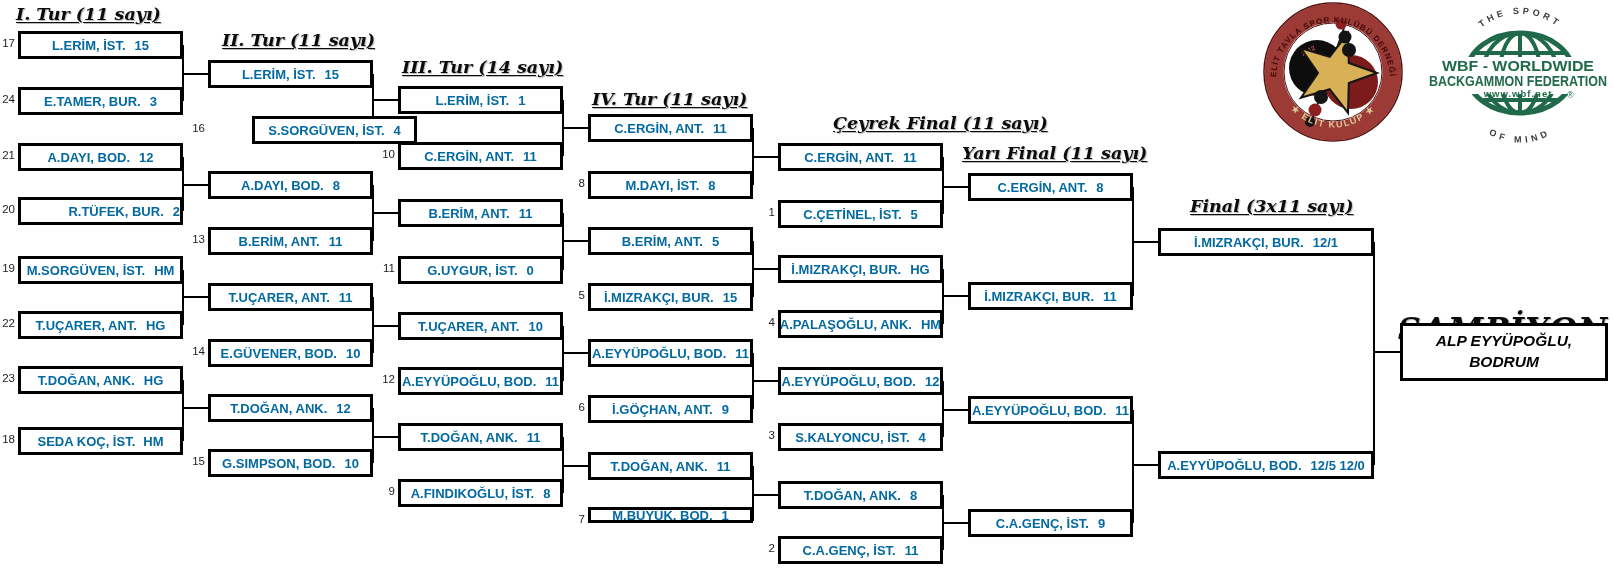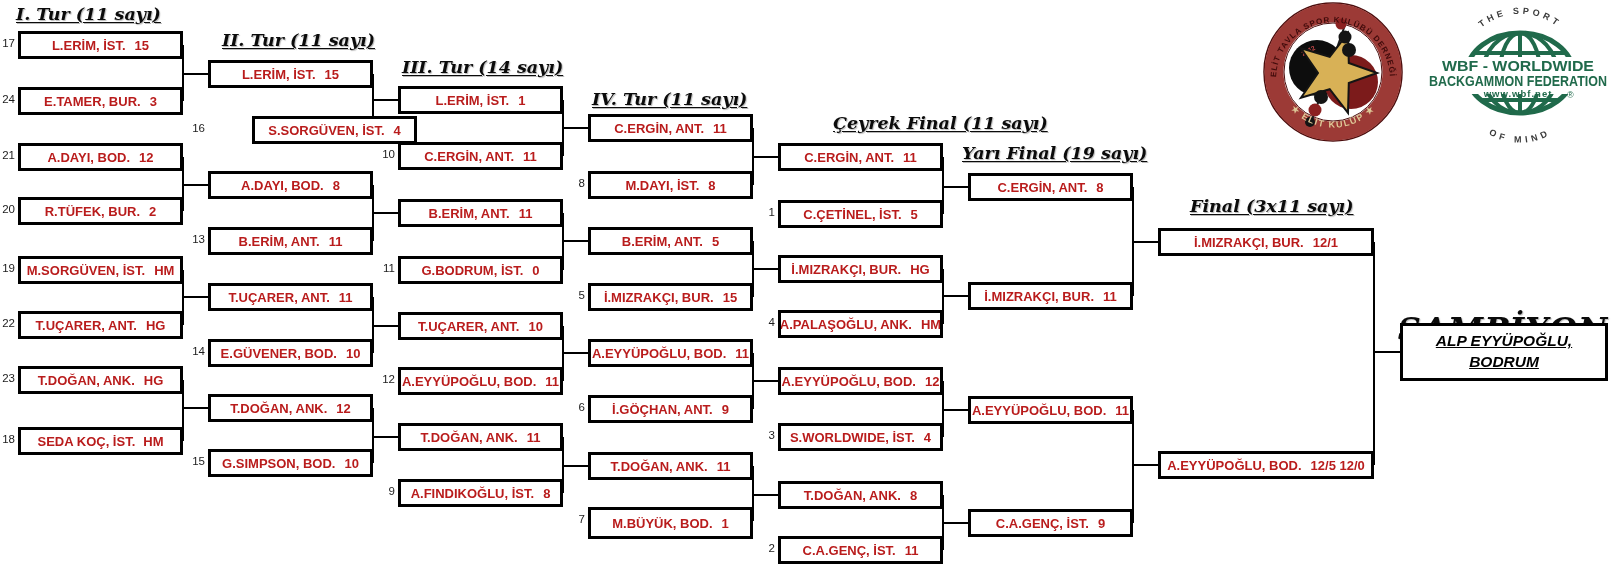--- a/index.html
+++ b/index.html
@@ -3,40 +3,40 @@
 <meta charset="utf-8">
 <style>
   * { margin:0; padding:0; box-sizing:border-box; }
   html,body { background:#fff; font-family:"Liberation Sans",sans-serif; }
   .stage { position:relative; width:1613px; height:568px; background:#fff; overflow:hidden; }
   #wires { position:absolute; left:0; top:0; width:1613px; height:568px; z-index:1; }
   .wire { stroke:#000; stroke-width:2; }
   .entry-box {
     position:absolute; z-index:2; background:#fff; border:3px solid #000;
     display:flex; align-items:center; justify-content:center; gap:9px;
-    font-weight:bold; font-size:13px; color:#b91c1c; white-space:nowrap; overflow:hidden;
+    font-weight:bold; font-size:13px; color:#0369a1; white-space:nowrap; overflow:hidden;
   }
   .entry-box .sc { letter-spacing:0px; }
   .seed { position:absolute; z-index:2; width:20px; text-align:right; font-size:11.5px; color:#1c1c1c; }
   .round-title {
     position:absolute; z-index:2; white-space:nowrap;
     font-family:"DejaVu Serif",serif; font-style:italic; font-weight:700; font-size:17.5px; color:#0b0b0b;
     text-decoration:underline; text-underline-offset:2px;
     text-shadow:1px 1px 1px rgba(125,125,125,.55);
   }
   .champ-heading {
     position:absolute; left:1396px; top:274px; width:214px; text-align:center; z-index:2;
     font-family:"DejaVu Serif",serif; font-style:italic; font-weight:700; font-size:32px; color:#0b0b0b;
     letter-spacing:1px; white-space:nowrap; text-shadow:1px 1px 1px rgba(125,125,125,.5);margin-top:36px;
   }
   .champ-box {
     position:absolute; left:1400px; top:323px; width:208px; height:58px; z-index:2;
     border:3px solid #000; background:#fff;
     display:flex; flex-direction:column; align-items:center; justify-content:center;
-    font-weight:bold; font-style:italic; font-size:15.5px; line-height:1.35; color:#000; text-align:center;text-decoration:underline;
+    font-weight:bold; font-style:italic; font-size:15.5px; line-height:1.35; color:#000; text-align:center;
   }
   .logo { position:absolute; z-index:2; }
 </style>
 </head>
 <body>
 
 <div class="stage">
 
   <svg id="wires" xmlns="http://www.w3.org/2000/svg">
       <line x1="183" y1="45" x2="183" y2="101" class="wire"></line>
@@ -97,21 +97,21 @@
       <div class="entry-box" style="left: 18px; top: 87px; width: 165px; height: 28px;">
         <span class="nm">E.TAMER, BUR.</span>
         <span class="sc">3</span>
       </div>
       <div class="seed" style="left: -5px; top: 93px;">24</div>
       <div class="entry-box" style="left: 18px; top: 143px; width: 165px; height: 28px;">
         <span class="nm">A.DAYI, BOD.</span>
         <span class="sc">12</span>
       </div>
       <div class="seed" style="left: -5px; top: 149px;">21</div>
-      <div class="entry-box" style="left: 18px; top: 197px; width: 165px; height: 28px;">
+      <div class="entry-box" style="left: 18px; top: 197px; width: 165px; height: 28px; justify-content: flex-end;">
         <span class="nm">R.TÜFEK, BUR.</span>
         <span class="sc">2</span>
       </div>
       <div class="seed" style="left: -5px; top: 203px;">20</div>
       <div class="entry-box" style="left: 18px; top: 256px; width: 165px; height: 28px;">
         <span class="nm">M.SORGÜVEN, İST.</span>
         <span class="sc">HM</span>
       </div>
       <div class="seed" style="left: -5px; top: 262px;">19</div>
       <div class="entry-box" style="left: 18px; top: 311px; width: 165px; height: 28px;">
@@ -174,21 +174,21 @@
       <div class="entry-box" style="left: 398px; top: 142px; width: 165px; height: 28px;">
         <span class="nm">C.ERGİN, ANT.</span>
         <span class="sc">11</span>
       </div>
       <div class="seed" style="left: 375px; top: 148px;">10</div>
       <div class="entry-box" style="left: 398px; top: 199px; width: 165px; height: 28px;">
         <span class="nm">B.ERİM, ANT.</span>
         <span class="sc">11</span>
       </div>
       <div class="entry-box" style="left: 398px; top: 256px; width: 165px; height: 28px;">
-        <span class="nm">G.BODRUM, İST.</span>
+        <span class="nm">G.UYGUR, İST.</span>
         <span class="sc">0</span>
       </div>
       <div class="seed" style="left: 375px; top: 262px;">11</div>
       <div class="entry-box" style="left: 398px; top: 312px; width: 165px; height: 28px;">
         <span class="nm">T.UÇARER, ANT.</span>
         <span class="sc">10</span>
       </div>
       <div class="entry-box" style="left: 398px; top: 367px; width: 165px; height: 28px;">
         <span class="nm">A.EYYÜPOĞLU, BOD.</span>
         <span class="sc">11</span>
@@ -228,21 +228,21 @@
       </div>
       <div class="entry-box" style="left: 588px; top: 395px; width: 165px; height: 28px;">
         <span class="nm">İ.GÖÇHAN, ANT.</span>
         <span class="sc">9</span>
       </div>
       <div class="seed" style="left: 565px; top: 401px;">6</div>
       <div class="entry-box" style="left: 588px; top: 452px; width: 165px; height: 28px;">
         <span class="nm">T.DOĞAN, ANK.</span>
         <span class="sc">11</span>
       </div>
-      <div class="entry-box" style="left: 588px; top: 507px; width: 165px; height: 32px;">
+      <div class="entry-box" style="left: 588px; top: 507px; width: 165px; height: 16px;">
         <span class="nm">M.BÜYÜK, BOD.</span>
         <span class="sc">1</span>
       </div>
       <div class="seed" style="left: 565px; top: 513px;">7</div>
       <div class="round-title" style="left: 804px; top: 113px; margin-left: 29px;">Çeyrek Final (11 sayı)</div>
       <div class="entry-box" style="left: 778px; top: 143px; width: 165px; height: 28px;">
         <span class="nm">C.ERGİN, ANT.</span>
         <span class="sc">11</span>
       </div>
       <div class="entry-box" style="left: 778px; top: 200px; width: 165px; height: 28px;">
@@ -257,34 +257,34 @@
       <div class="entry-box" style="left: 778px; top: 310px; width: 165px; height: 28px;">
         <span class="nm">A.PALAŞOĞLU, ANK.</span>
         <span class="sc">HM</span>
       </div>
       <div class="seed" style="left: 755px; top: 316px;">4</div>
       <div class="entry-box" style="left: 778px; top: 367px; width: 165px; height: 28px;">
         <span class="nm">A.EYYÜPOĞLU, BOD.</span>
         <span class="sc">12</span>
       </div>
       <div class="entry-box" style="left: 778px; top: 423px; width: 165px; height: 28px;">
-        <span class="nm">S.WORLDWIDE, İST.</span>
+        <span class="nm">S.KALYONCU, İST.</span>
         <span class="sc">4</span>
       </div>
       <div class="seed" style="left: 755px; top: 429px;">3</div>
       <div class="entry-box" style="left: 778px; top: 481px; width: 165px; height: 28px;">
         <span class="nm">T.DOĞAN, ANK.</span>
         <span class="sc">8</span>
       </div>
       <div class="entry-box" style="left: 778px; top: 536px; width: 165px; height: 28px;">
         <span class="nm">C.A.GENÇ, İST.</span>
         <span class="sc">11</span>
       </div>
       <div class="seed" style="left: 755px; top: 542px;">2</div>
-      <div class="round-title" style="left: 962px; top: 143px;">Yarı Final (19 sayı)</div>
+      <div class="round-title" style="left: 962px; top: 143px;">Yarı Final (11 sayı)</div>
       <div class="entry-box" style="left: 968px; top: 173px; width: 165px; height: 28px;">
         <span class="nm">C.ERGİN, ANT.</span>
         <span class="sc">8</span>
       </div>
       <div class="entry-box" style="left: 968px; top: 282px; width: 165px; height: 28px;">
         <span class="nm">İ.MIZRAKÇI, BUR.</span>
         <span class="sc">11</span>
       </div>
       <div class="entry-box" style="left: 968px; top: 396px; width: 165px; height: 28px;">
         <span class="nm">A.EYYÜPOĞLU, BOD.</span>

